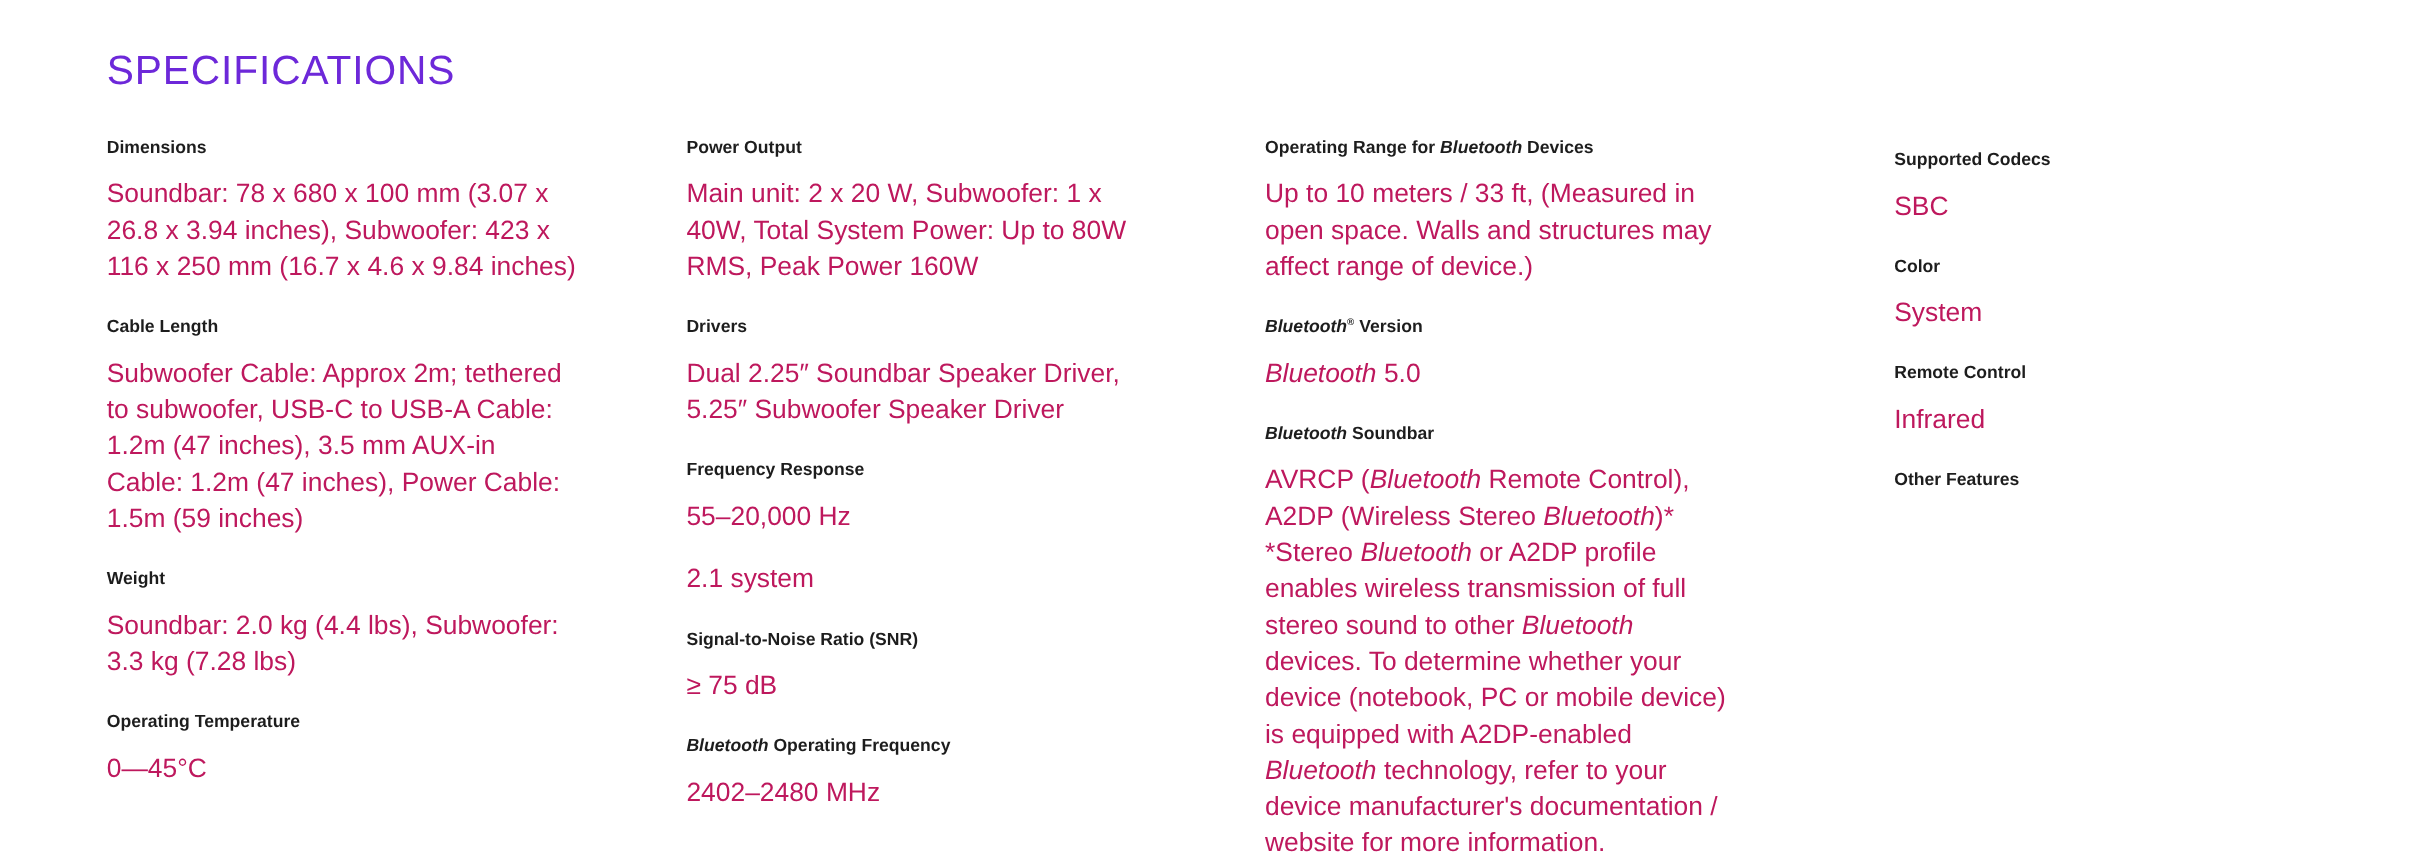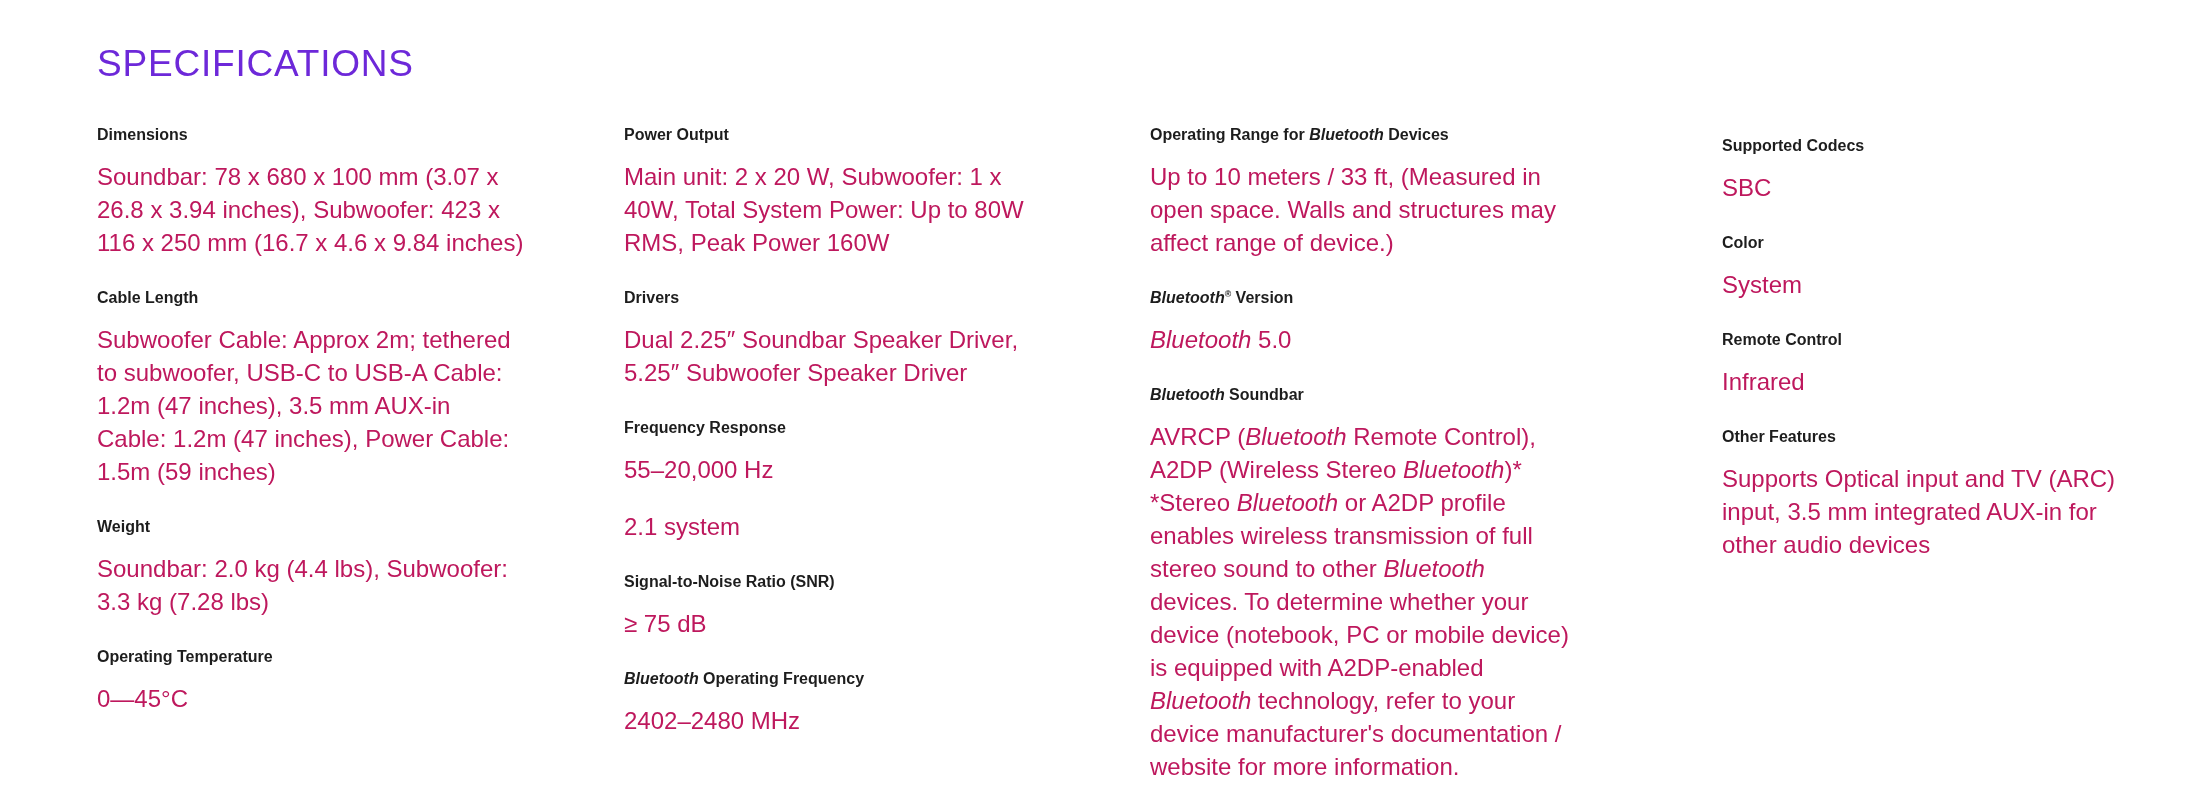--- a/index.html
+++ b/index.html
@@ -132,18 +132,17 @@
       <section class="spec-item">
         <h3 class="spec-term"><span>Color</span></h3>
         <p class="spec-value"><span>System</span></p>
       </section>
       <section class="spec-item">
         <h3 class="spec-term"><span>Remote Control</span></h3>
         <p class="spec-value"><span>Infrared</span></p>
       </section>
       <section class="spec-item">
         <h3 class="spec-term"><span>Other Features</span></h3>
-        <p class="spec-value"><span>Supports Optical input and TV (ARC) input, 3.5 mm integrated AUX-in for other audio devices</span></p>
       </section>
     </div>
 
   </div>
 </div>
 
 </body></html>

